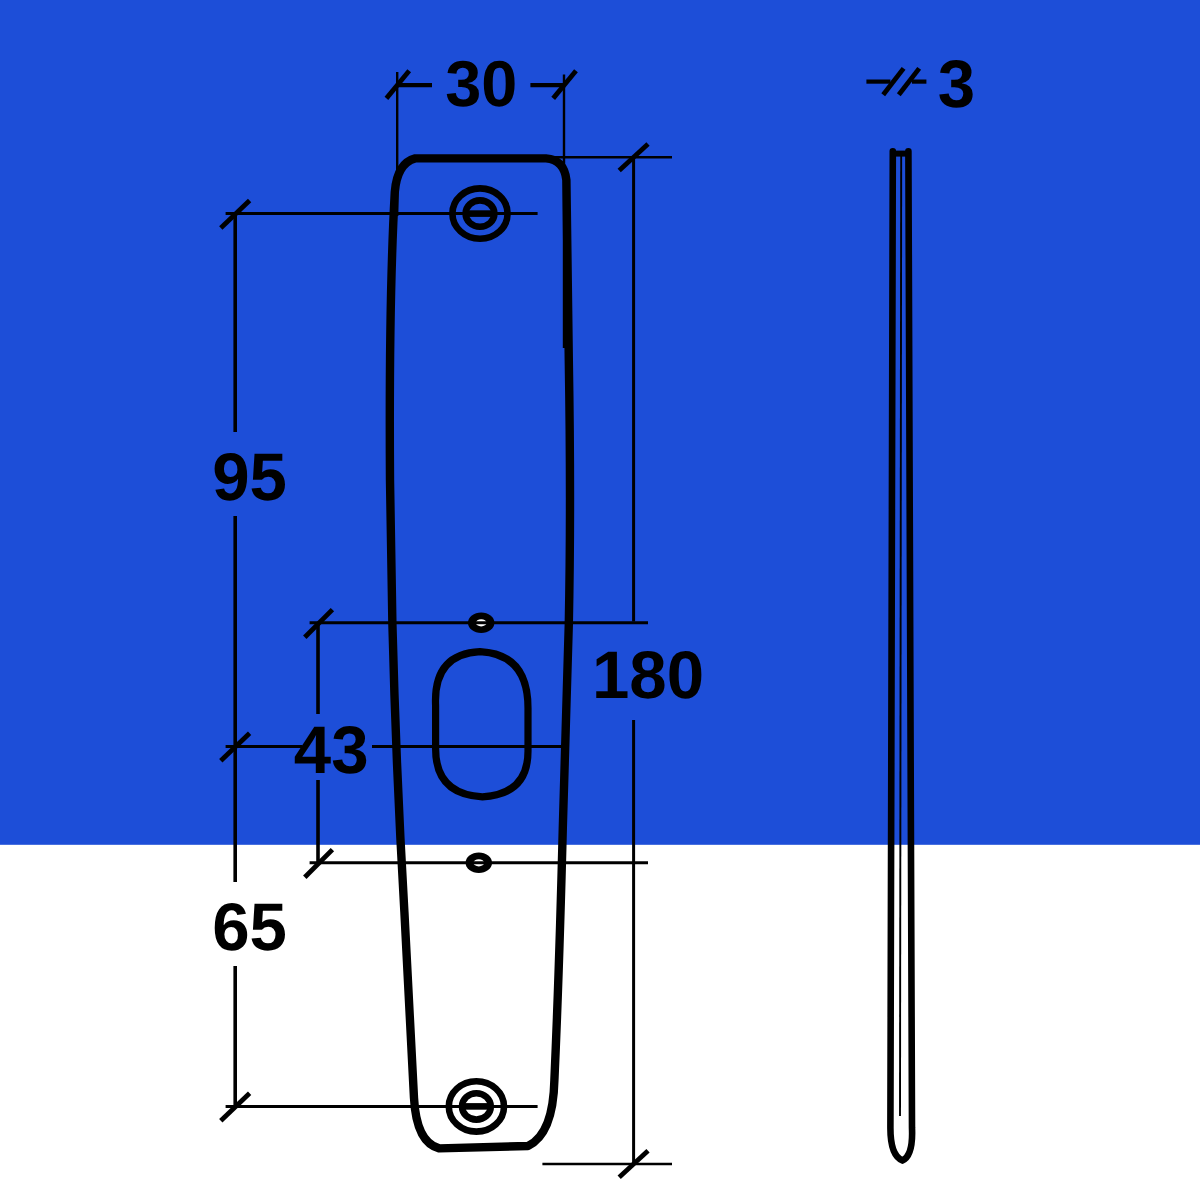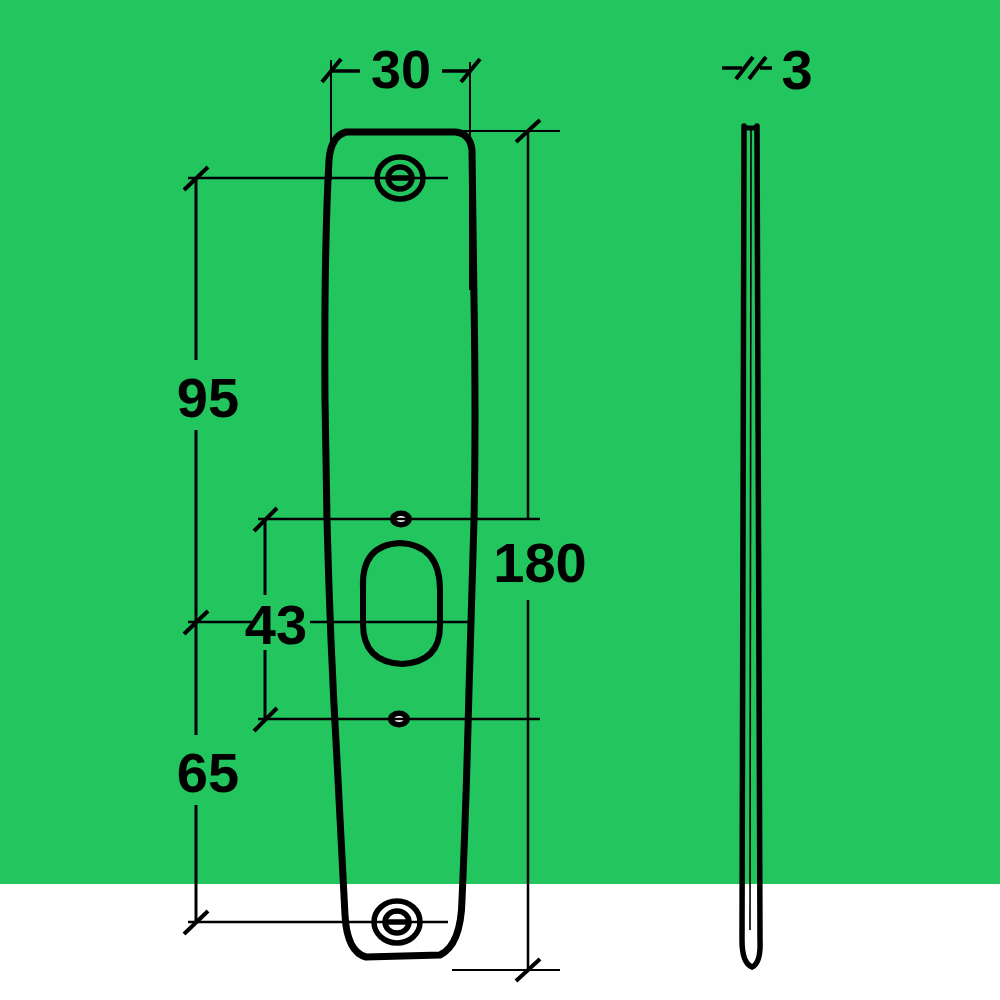--- a/index.html
+++ b/index.html
@@ -10,22 +10,22 @@
   }
   body {
     width: 1000px;
     height: 1000px;
     font-family: "Liberation Sans", sans-serif;
     overflow: hidden;
   }
   #drawing-root {
     position: relative;
     width: 1000px;
-    height: 884px;
-    background: #22c55e;
+    height: 704px;
+    background: #1d4ed8;
   }
   svg.drawing-canvas {
     display: block;
     width: 1000px;
     height: 1000px;
   }
   .dim-text {
     font-family: "Liberation Sans", sans-serif;
     font-weight: 700;
     fill: #000000;

